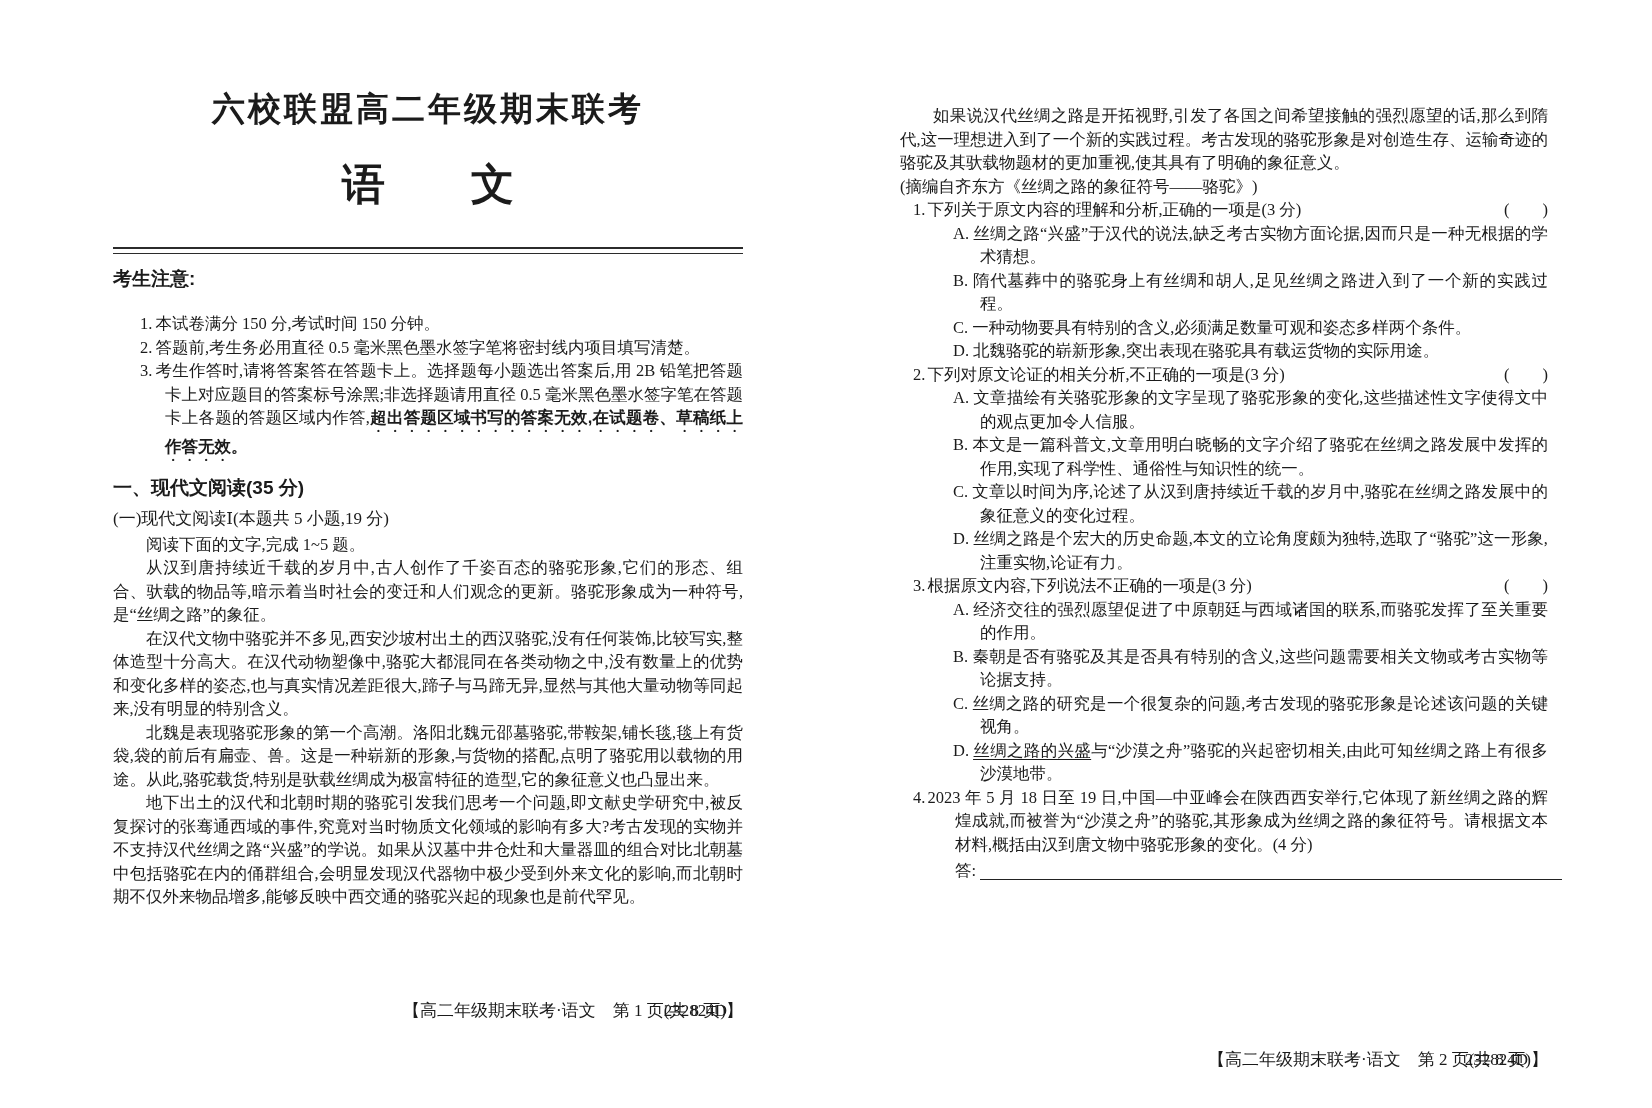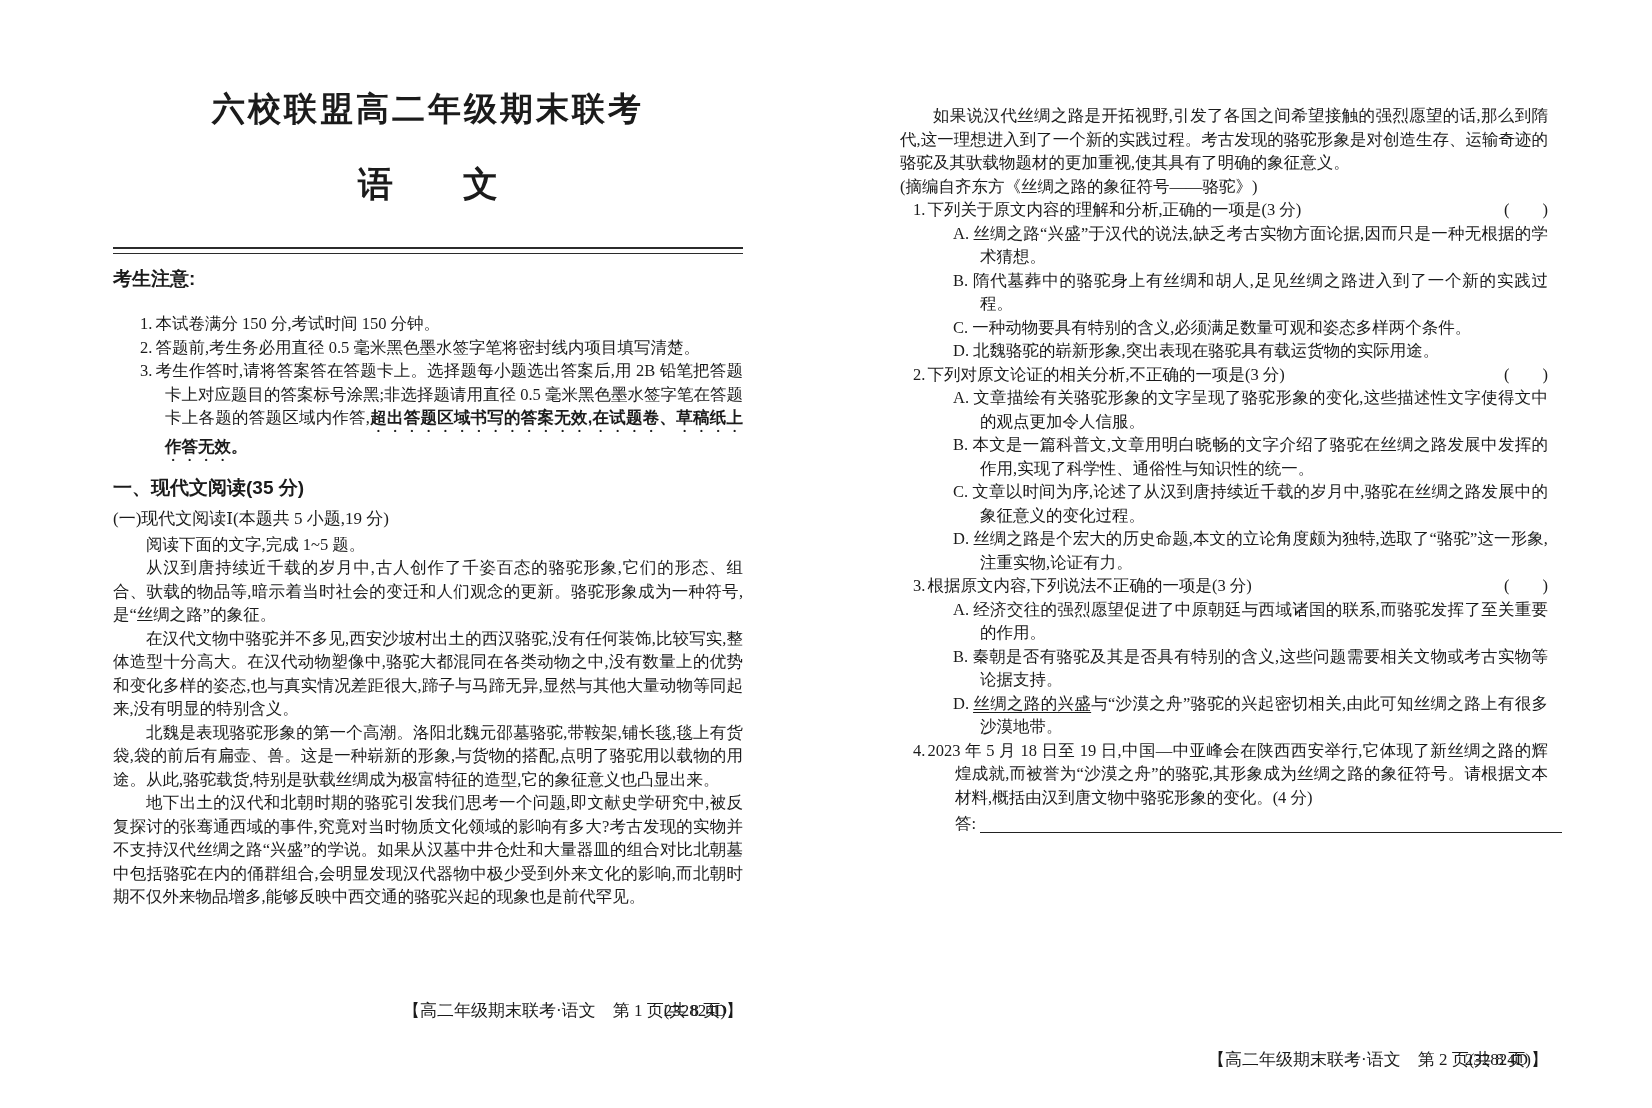--- a/index.html
+++ b/index.html
@@ -13,21 +13,21 @@
   #page1{left:113px;top:79px;width:630px;}
   #page2{left:900px;top:104px;width:648px;}
 
   .exam-title{
     text-align:center;font-family:"Liberation Sans","DejaVu Sans",sans-serif;
     font-weight:700;font-size:33px;line-height:40px;letter-spacing:3px;
     margin:10px 0 0 0;
   }
   .exam-subject{
     text-align:center;font-family:"Liberation Sans","DejaVu Sans",sans-serif;
-    font-weight:700;font-size:35px;line-height:42px;margin-top:34px;
+    font-weight:700;font-size:43px;line-height:42px;margin-top:34px;
   }
   .double-rule{
     margin-top:42px;height:4px;
     border-top:2.5px solid #2b2b2b;border-bottom:1.5px solid #2b2b2b;
   }
   .notice-head{
     margin-top:12px;font-family:"Liberation Sans","DejaVu Sans",sans-serif;
     font-weight:700;font-size:19px;line-height:26px;
   }
   .notes{margin-top:20px;}
@@ -107,20 +107,21 @@
     <div class="opt"><span class="olabel">A.</span><span>文章描绘有关骆驼形象的文字呈现了骆驼形象的变化,这些描述性文字使得文中的观点更加令人信服。</span></div>
     <div class="opt"><span class="olabel">B.</span><span>本文是一篇科普文,文章用明白晓畅的文字介绍了骆驼在丝绸之路发展中发挥的作用,实现了科学性、通俗性与知识性的统一。</span></div>
     <div class="opt"><span class="olabel">C.</span><span>文章以时间为序,论述了从汉到唐持续近千载的岁月中,骆驼在丝绸之路发展中的象征意义的变化过程。</span></div>
     <div class="opt"><span class="olabel">D.</span><span>丝绸之路是个宏大的历史命题,本文的立论角度颇为独特,选取了“骆驼”这一形象,注重实物,论证有力。</span></div>
   </div>
 
   <div class="q">
     <div class="qrow"><span class="qnum">3.</span><span>根据原文内容,下列说法不正确的一项是(3 分)</span><span class="bracket">(　　)</span></div>
     <div class="opt"><span class="olabel">A.</span><span>经济交往的强烈愿望促进了中原朝廷与西域诸国的联系,而骆驼发挥了至关重要的作用。</span></div>
     <div class="opt"><span class="olabel">B.</span><span>秦朝是否有骆驼及其是否具有特别的含义,这些问题需要相关文物或考古实物等论据支持。</span></div>
+    <div class="opt"><span class="olabel">C.</span><span>丝绸之路的研究是一个很复杂的问题,考古发现的骆驼形象是论述该问题的关键视角。</span></div>
     <div class="opt"><span class="olabel">D.</span><span class="uline">丝绸之路的兴盛</span><span>与“沙漠之舟”骆驼的兴起密切相关,由此可知丝绸之路上有很多沙漠地带。</span></div>
   </div>
 
   <div class="q">
     <div class="q4row"><span class="qnum">4.</span><span>2023 年 5 月 18 日至 19 日,中国—中亚峰会在陕西西安举行,它体现了新丝绸之路的辉煌成就,而被誉为“沙漠之舟”的骆驼,其形象成为丝绸之路的象征符号。请根据文本材料,概括由汉到唐文物中骆驼形象的变化。(4 分)</span></div>
     <div class="ans-row">
         <span>答:</span>
         <span class="ans-line"></span>
       </div>
   </div>

